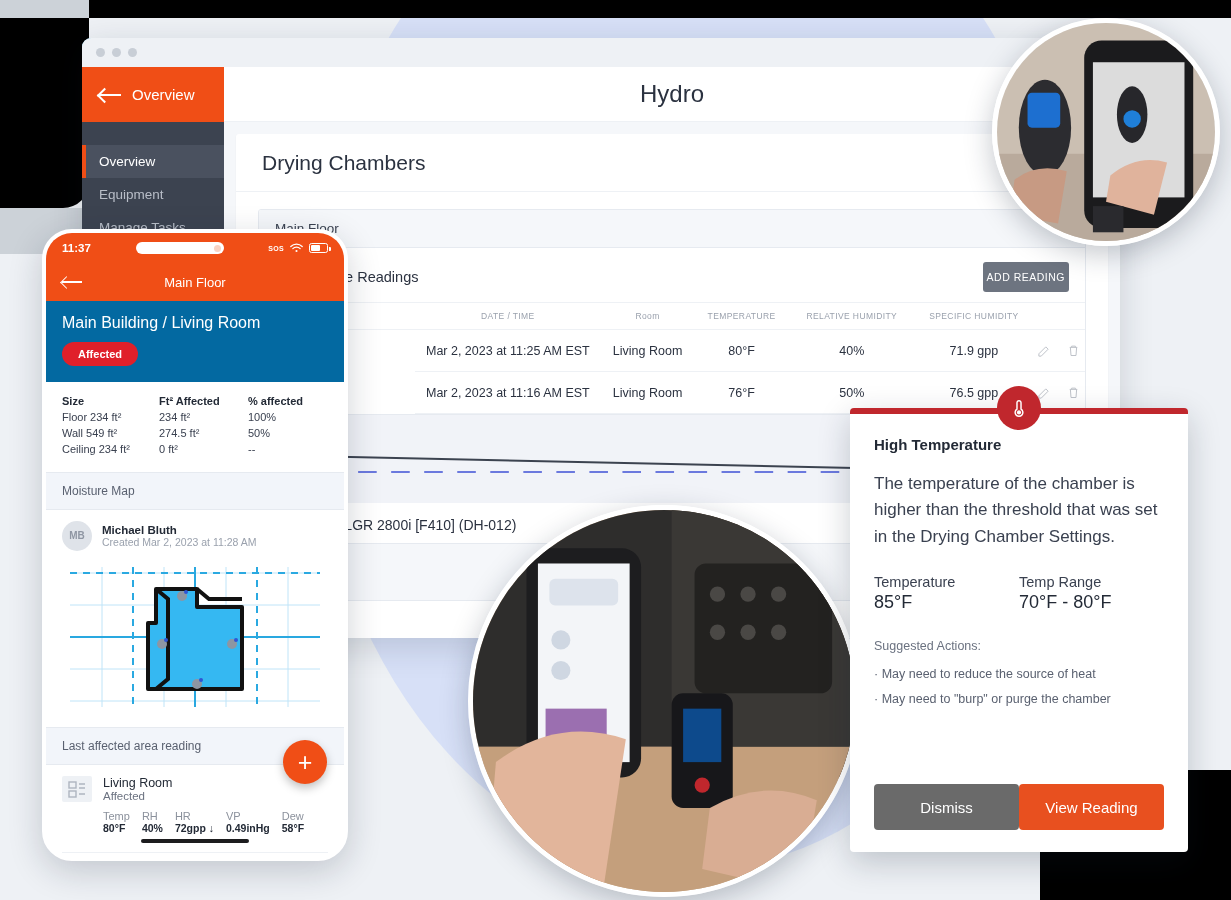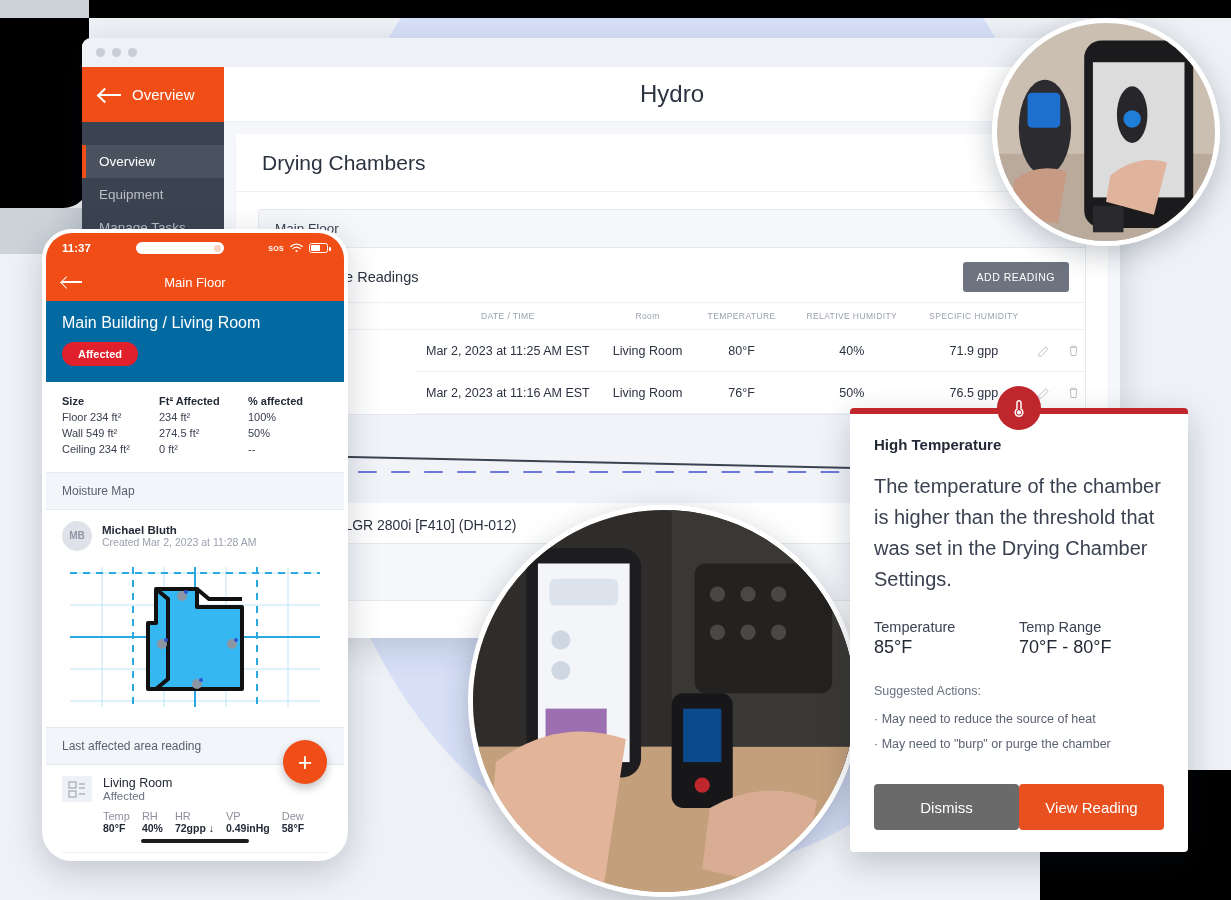--- a/index.html
+++ b/index.html
@@ -129,21 +129,21 @@
     background:#f5f7fa; padding: 11px 16px; font-size: 13.5px; color:#3a4150;
     border-bottom: 1px solid #e6eaf0;
   }
   .chamber-sub {
     display:flex; align-items:center; justify-content:space-between;
     padding: 14px 16px 10px 16px;
   }
   .chamber-sub .lbl { font-size: 14.5px; color:#2b3240; }
   .btn-add-reading {
     background:#6d7480; color:#fff; font-size: 10.5px; letter-spacing:.5px;
-    padding: 9px 14px; border:none; border-radius: 3px; cursor:pointer;
+    padding: 9px 4px; border:none; border-radius: 3px; cursor:pointer;
   }
   table.readings { width: 100%; border-collapse: collapse; font-size: 12.5px; }
   table.readings th {
     font-size: 8.5px; color:#9aa1ad; font-weight: 400; letter-spacing: .4px;
     padding: 8px 4px; border-top: 1px solid #eef1f5; border-bottom: 1px solid #eef1f5;
     background:#fff;
   }
   table.readings td {
     padding: 13px 4px; text-align:center; color:#2b3240;
     border-bottom: 1px solid #eef1f5;
@@ -259,21 +259,21 @@
     border-top: 6px solid #c0272d;
     box-shadow: 0 10px 32px rgba(20,30,50,.22);
     padding: 22px 24px 0 24px;
   }
   .alert-badge {
     position:absolute; left: 50%; transform: translateX(-50%);
     top: -28px; width: 44px; height: 44px; border-radius:50%;
     background:#c0272d; display:flex; align-items:center; justify-content:center;
   }
   .alert-title { font-size: 15px; font-weight:700; color:#232a36; margin-bottom: 18px; }
-  .alert-body { font-size: 20px; color:#3a4150; line-height: 1.55; }
+  .alert-body { font-size: 17px; color:#3a4150; line-height: 1.55; }
   .alert-stats { display:flex; margin-top: 24px; }
   .alert-stats .s { flex: 1; }
   .alert-stats .k { font-size: 14.5px; color:#3a4150; }
   .alert-stats .v { font-size: 18px; color:#232a36; margin-top: 2px; }
   .sugg-h { margin-top: 26px; font-size: 12.5px; color:#6b7280; }
   .sugg-l { margin-top: 12px; font-size: 12.5px; color:#5a6170; line-height: 1.55; }
   .alert-actions {
     position:absolute; left: 24px; right: 24px; bottom: 22px;
     display:flex; 
   }

